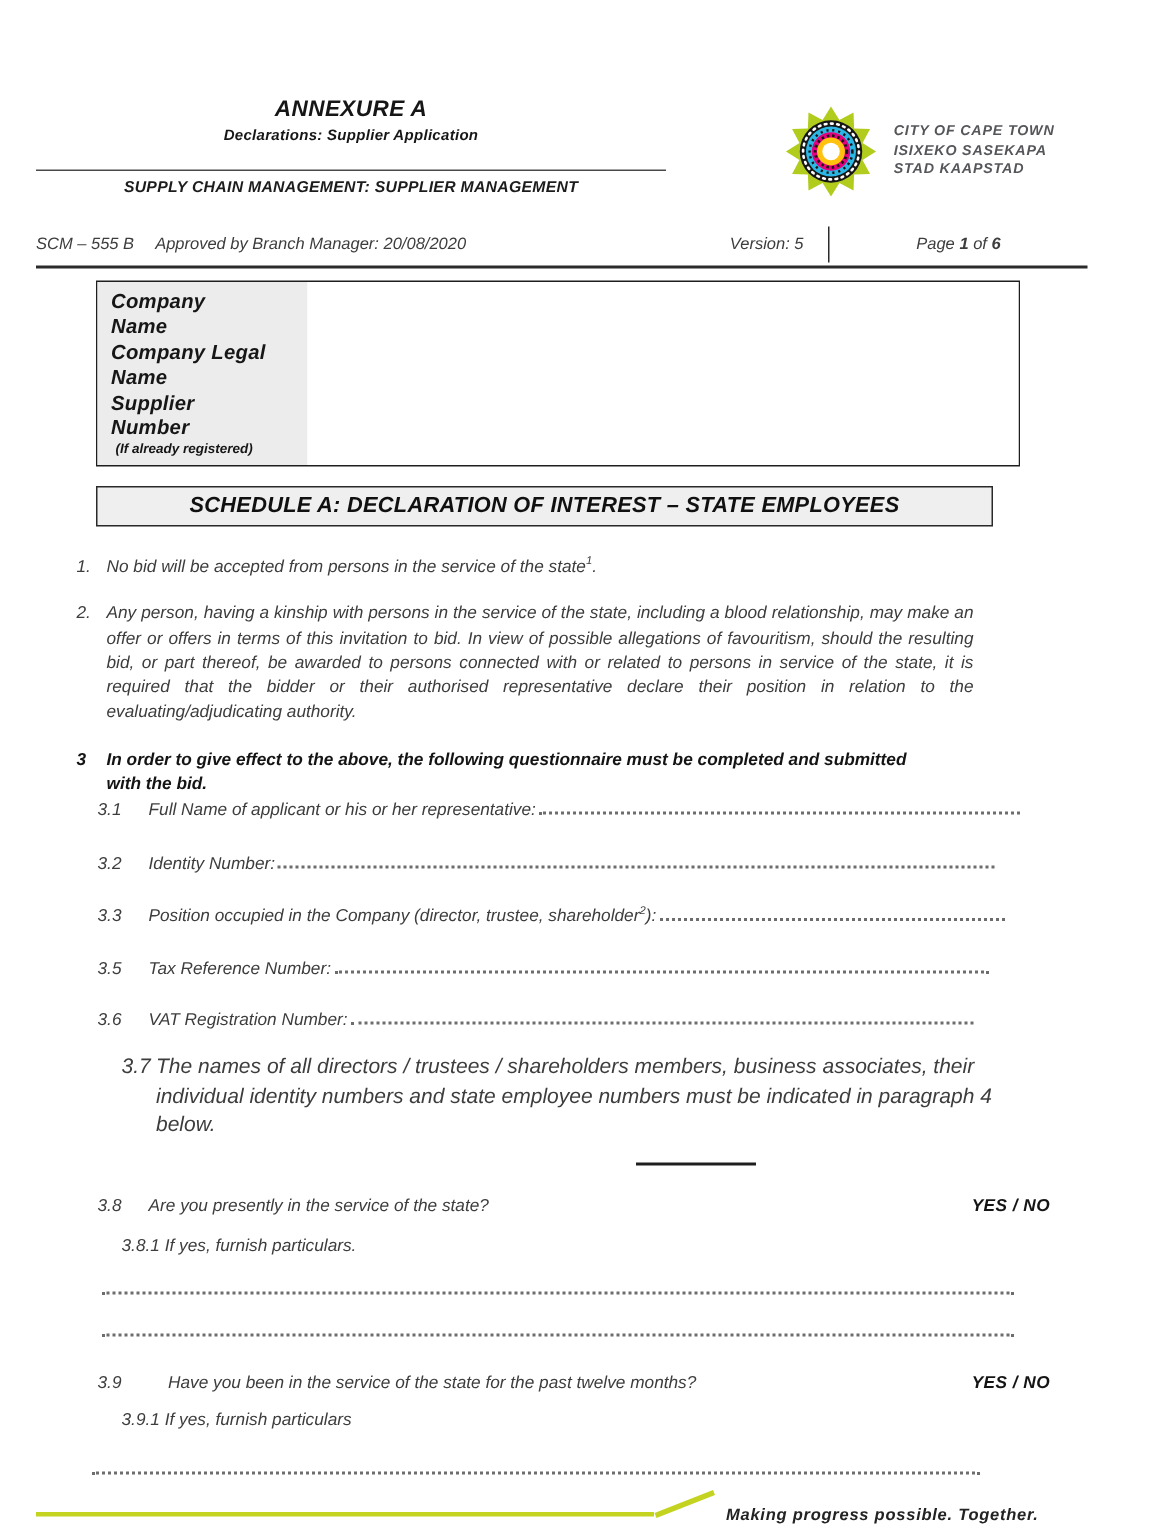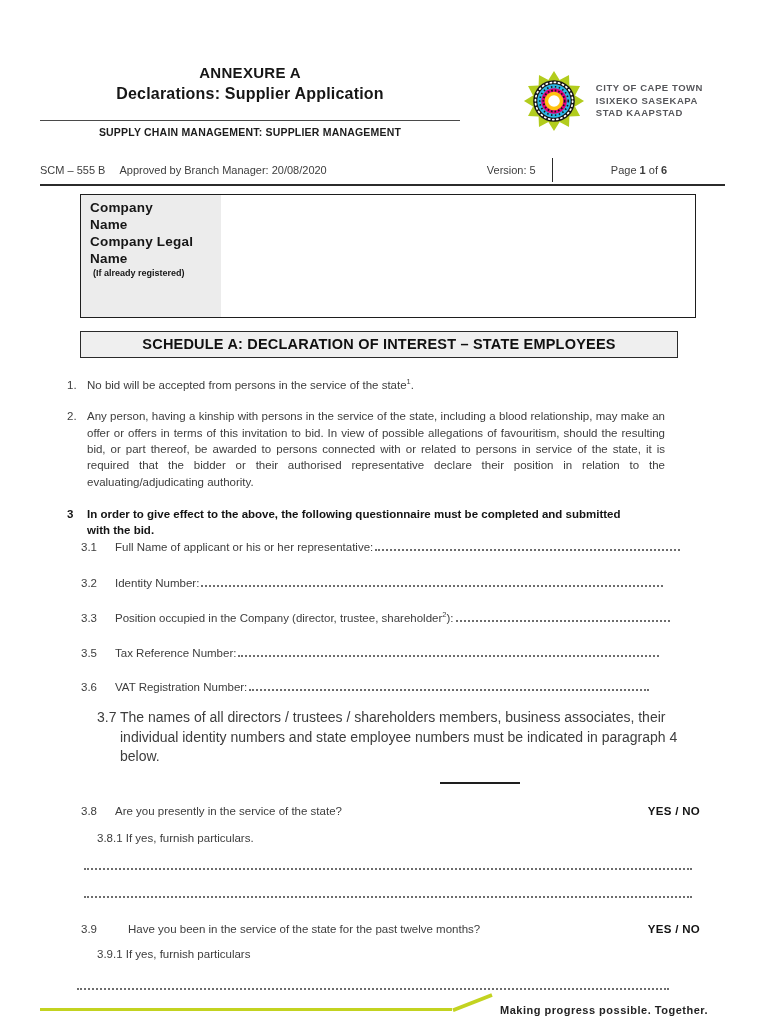--- a/index.html
+++ b/index.html
@@ -1,24 +1,24 @@
 <!DOCTYPE html>
 <html style="--lime: #c3d320;"><head>
 <meta charset="utf-8">
 <style>
   * { margin:0; padding:0; box-sizing:border-box; }
   html,body { background:#ffffff; }
   body { width:770px; height:1024px; font-family:"Liberation Sans", sans-serif; color:#3d3d3d; }
-  .page { width:770px; height:1024px; padding:64px 45px 8px 40px; display:flex; flex-direction:column; position:relative; background:#fff; }
+  .page { width:770px; height:1024px; padding:64px 45px 8px 24px; display:flex; flex-direction:column; position:relative; background:#fff;font-style:italic; }
 
   
   .hdr { position:relative; }
   .title-col { width:420px; text-align:center; }
   .t1 { font-size:15px; font-weight:bold; color:#161616; letter-spacing:.3px; }
-  .t2 { font-size:16px; font-weight:bold; color:#161616; margin-top:4px; letter-spacing:.2px; }
+  .t2 { font-size:10px; font-weight:bold; color:#161616; margin-top:4px; letter-spacing:.2px; }
   .title-underline { width:420px; border-bottom:1.6px solid #4a4a4a; margin-top:17px; }
   .dept { width:420px; text-align:center; font-size:10.5px; font-weight:bold; color:#1c1c1c; margin-top:5px; letter-spacing:.2px; }
   .meta { display:flex; align-items:center; margin-top:20px; font-size:11px; color:#3d3d3d; }
   .meta .code { margin-right:14px; }
   .meta .spacer { flex:1; }
   .vbar { width:1.3px; height:24px; background:#2b2b2b; margin-left:16px; }
   .page-group { width:172px; text-align:center; }
   .thick-line { border-bottom:2px solid #2b2b2b; margin-top:2px; }
   .logo { position:absolute; top:6px; right:22px; display:flex; align-items:center; }
   .logo-text { margin-left:11px; font-size:9.5px; font-weight:bold; color:#55565a; letter-spacing:.55px; line-height:1.3; }
@@ -130,20 +130,24 @@
   <div class="company-box">
     <div class="cb-labels">
       <div class="cb-field-label">
         <div>Company</div>
         <div>Name</div>
       </div>
       <div class="cb-field-label">
         <div>Company Legal</div>
         <div>Name</div>
       </div>
+      <div class="cb-field-label">
+        <div>Supplier</div>
+        <div>Number</div>
+      </div>
       <div class="cb-note">(If already registered)</div>
     </div>
     <div class="cb-values">
       <div class="cb-value"></div>
       <div class="cb-value"></div>
       <div class="cb-value"></div>
     </div>
   </div>
 
   <div class="schedule">SCHEDULE A: DECLARATION OF INTEREST – STATE EMPLOYEES</div>

